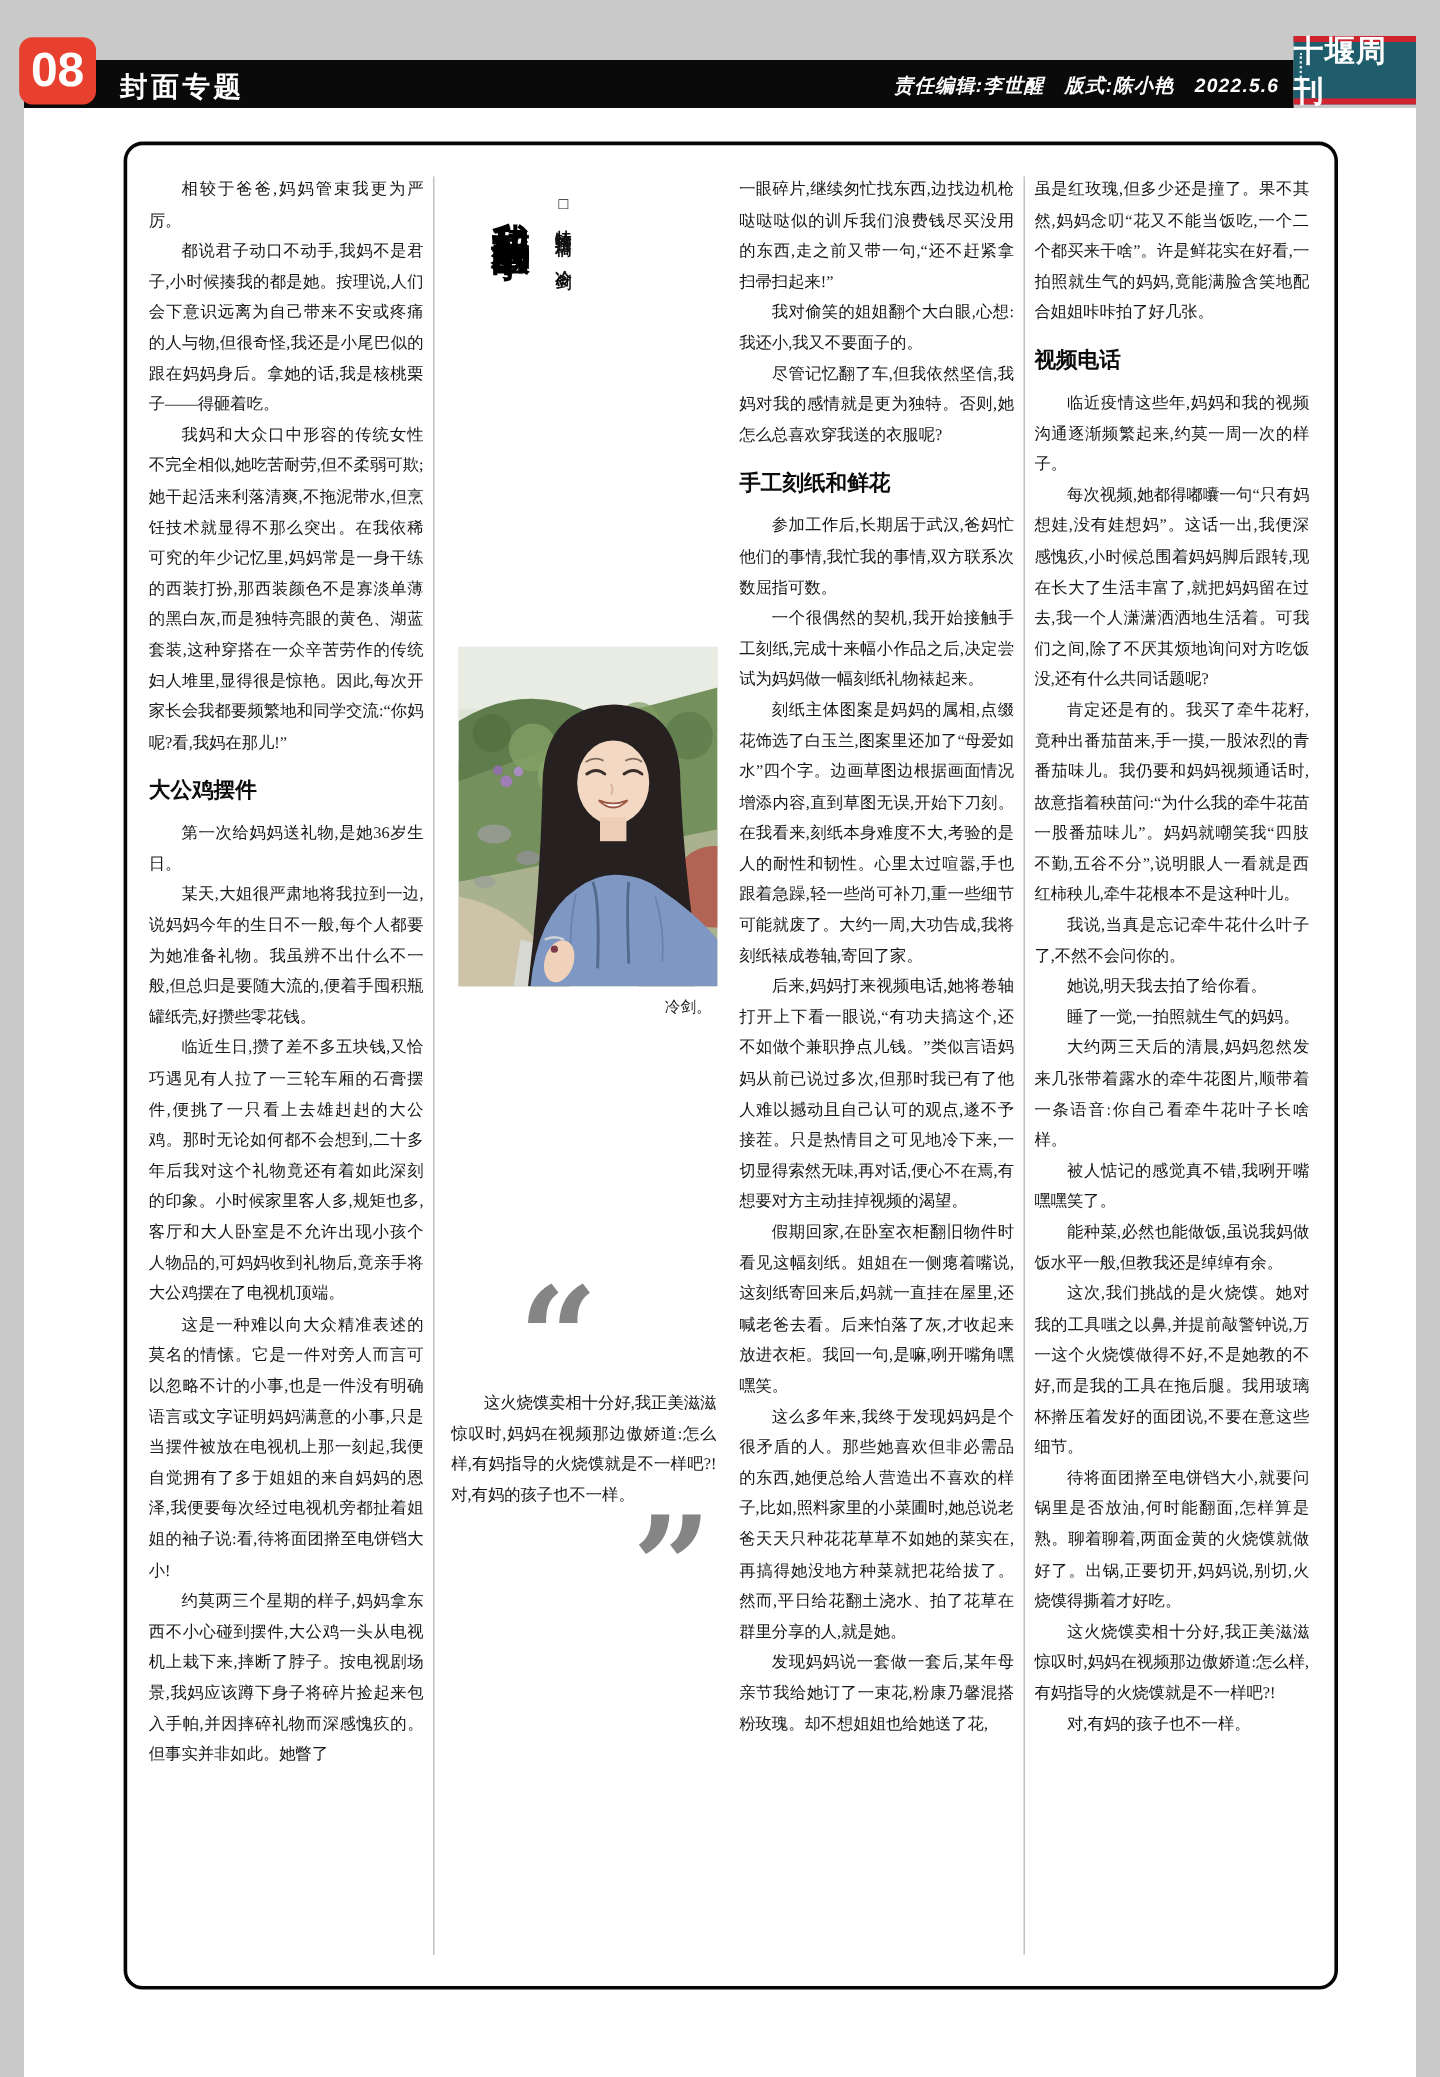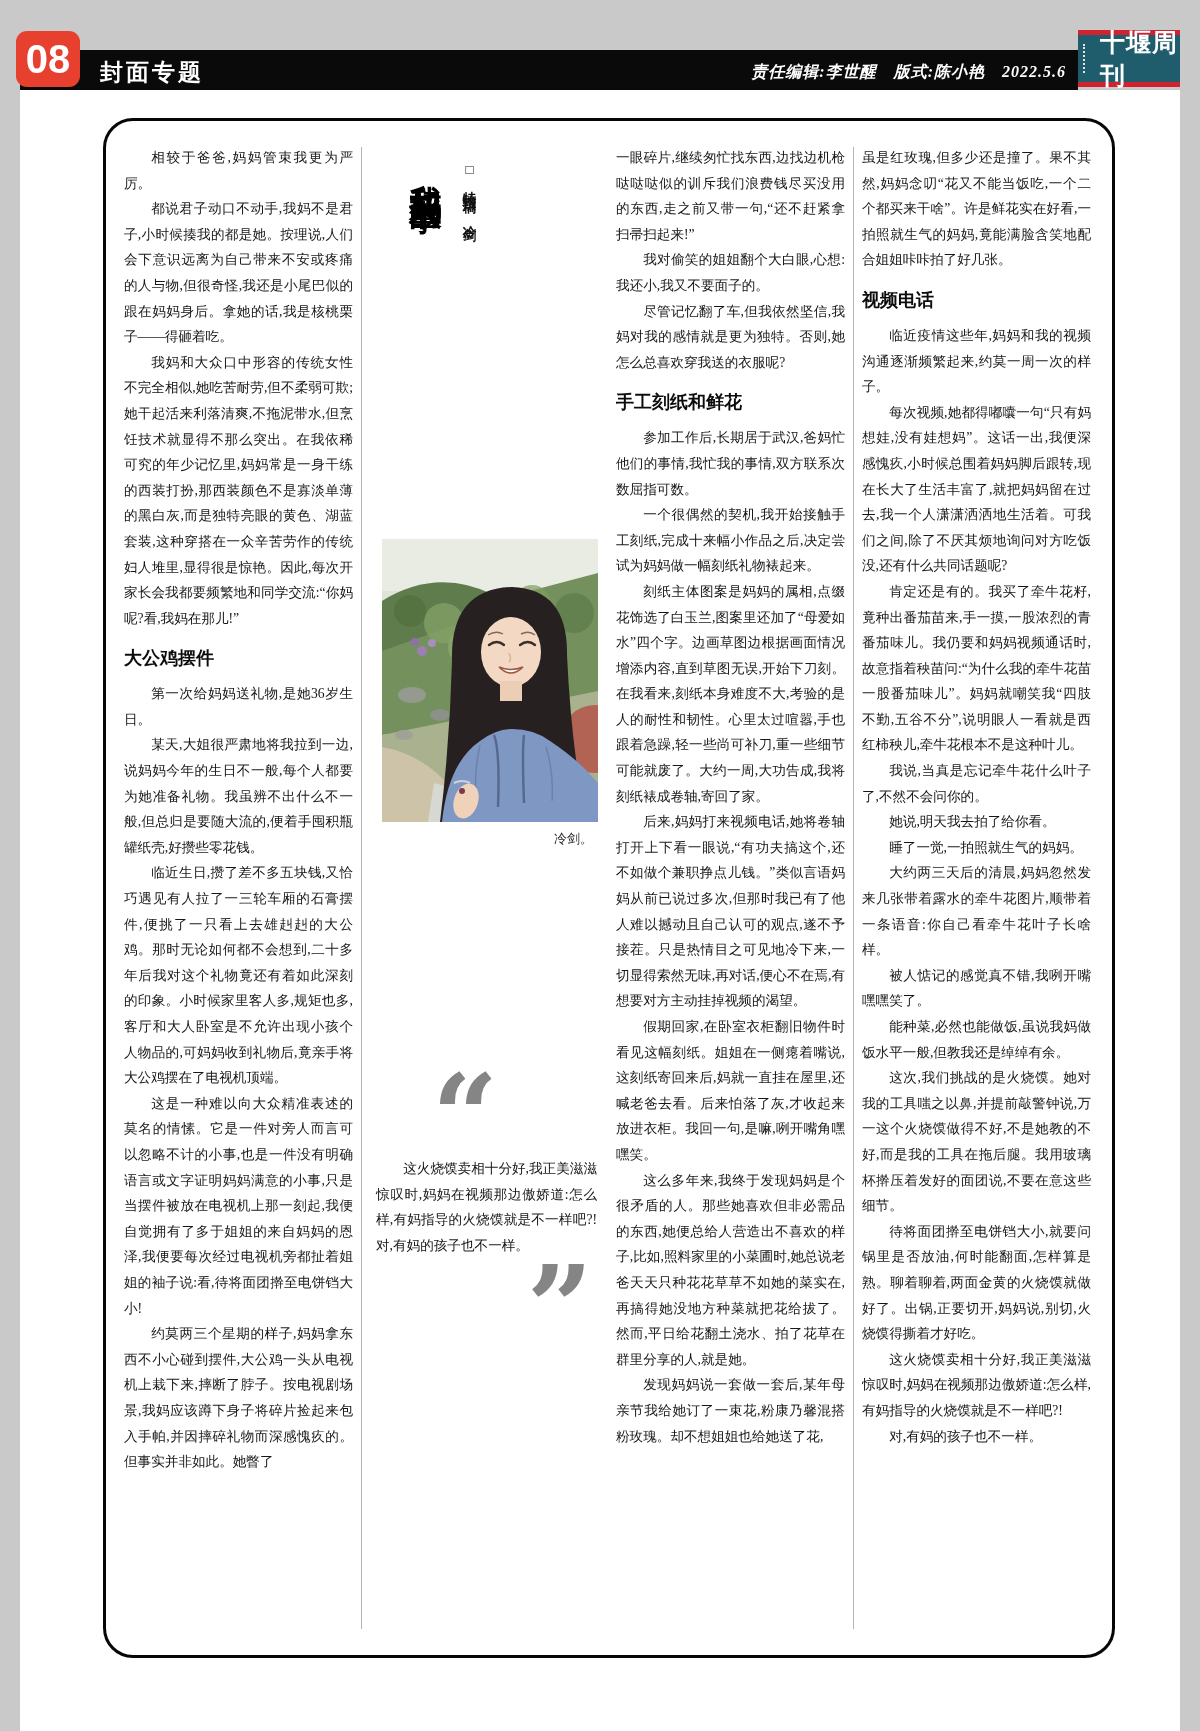--- a/index.html
+++ b/index.html
@@ -16,49 +16,49 @@
     position:absolute; left:20px; top:37px; width:1058px; height:45px;
     background:#0a0a0a; display:flex; align-items:center;margin-top:13px;
   }
   .section-title {
     margin-left:80px; color:#fff; font-weight:700; font-size:23px;
     letter-spacing:3px; font-family:"Liberation Sans", sans-serif;
   }
   .editor-info {
     margin-left:auto; margin-right:12px; color:#fff; font-weight:700;
     font-style:italic; font-size:16px; letter-spacing:1px;
-    font-family:Liberation Serif, serif;
+    font-family:Liberation Sans, sans-serif;
   }
   .page-number {
     position:absolute; left:16px; top:31px; width:64px; height:56px;
     background:#e8402e; border-radius:11px; color:#fff;
     font:700 40px/56px "Liberation Sans", sans-serif; text-align:center;
     z-index:2;
   }
   .masthead {
     position:absolute; left:1078px; top:30px; width:102px; height:57px;
     background:#1f5d6d; border-top:5px solid #cf2430; border-bottom:5px solid #cf2430;
     display:flex; align-items:center; justify-content:center;
-    color:#fff; font:700 25px "DejaVu Serif", serif; letter-spacing:1px;padding-left:22px;
+    color:#fff; font:700 25px "DejaVu Serif", serif; letter-spacing:1px;
   }
   .mast-ticks {
     position:absolute; left:5px; top:9px; height:29px; width:0;
     border-left:2px dotted #ffffff; opacity:.85;
   }
 
   
   .sheet {
     position:absolute; left:20px; top:90px; width:1160px; height:1641px;
     background:#ffffff;
   }
 
   
   .article-box {
     position:absolute; left:83px; top:28px; width:1012px; height:1540px;
-    border:3px solid #060606; border-radius:30px; padding:24px 18px;
+    border:3px solid #060606; border-radius:16px; padding:24px 18px;
     background:#fff;
   }
   .cols { display:flex; height:100%; }
   .col { width:229px; height:100%; overflow:hidden; }
   .vdiv { width:1px; background:#b3b3b3; margin:2px 8px; }
   .vgap { width:17px; }
 
   .col p {
     margin:0; text-indent:2em; text-align:justify; color:#161616;
     font:13.6px/25.6px "Liberation Serif","DejaVu Serif",serif;

